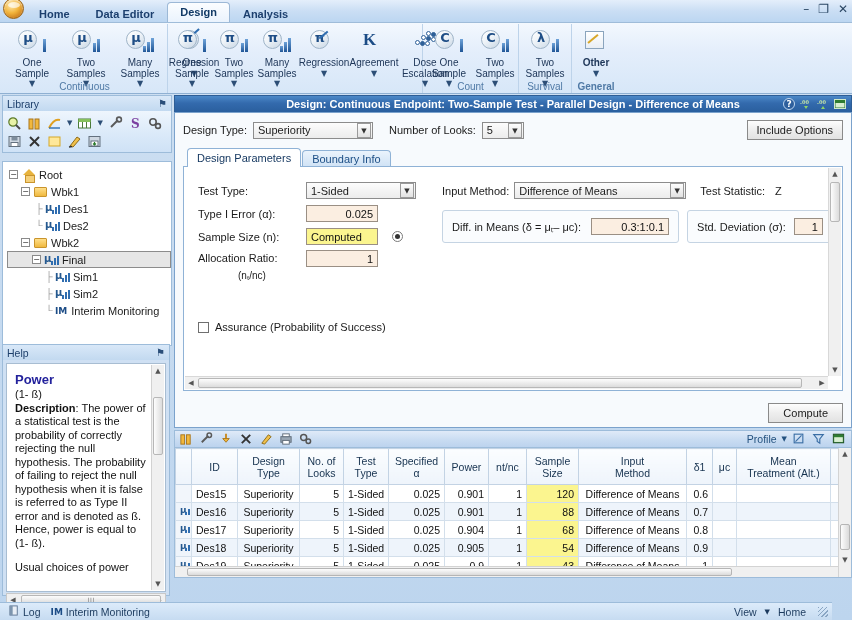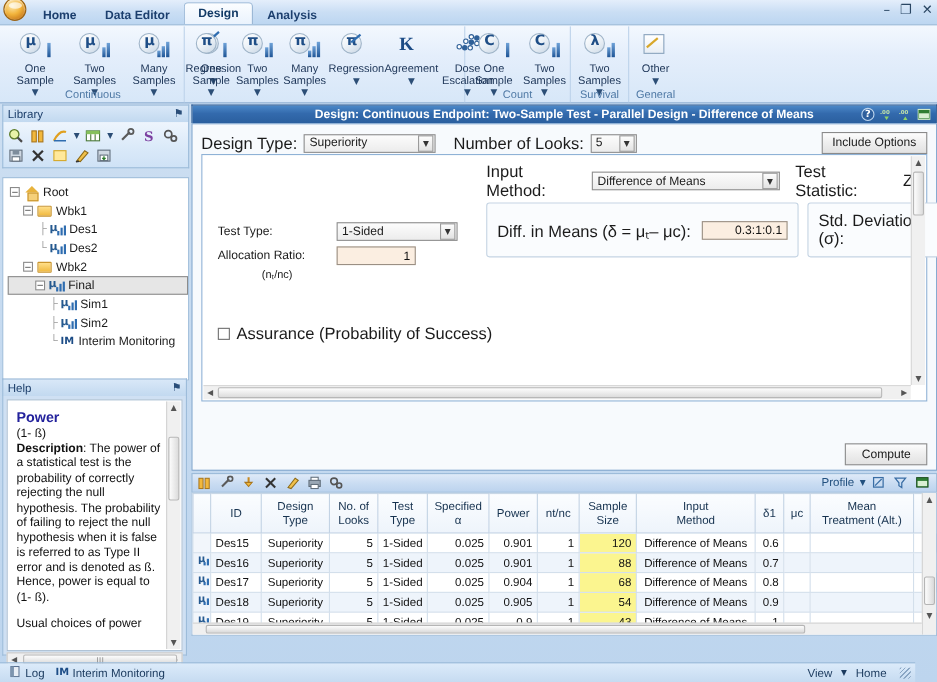--- a/index.html
+++ b/index.html
@@ -66,21 +66,21 @@
     border-top: 1px solid #9fbcd9;
     border-bottom: 1px solid #8fb0d2;
     display: flex; align-items: stretch; padding: 1px 2px 0 2px;
   }
   .rgroup {
     position: relative;
     display: flex; flex-direction: column; justify-content: flex-start;
     border-right: 1px solid #bdd3ea;
     padding: 2px 3px 0 3px;
   }
-  .rgroup:last-child { border-right: none; }
+  .rgroup:last-child { border-right: none; font-weight: bold; }
   .rgroup .gitems { display: flex; align-items: flex-start; }
   .rgroup .glabel {
     position: absolute; bottom: 1px; left: 0; right: 0;
     text-align: center; font-size: 10px; color: #4f79a5;
   }
   .rbtn {
     width: 54px; display: flex; flex-direction: column; align-items: center;
     padding-top: 3px; cursor: default; border-radius: 3px;
   }
   .rico {
@@ -205,21 +205,21 @@
   .qmark {
     width:12px;height:12px;border-radius:50%;background:#2e5f9d;border:1px solid #bed6ef;
     color:#fff;font-size:9px;line-height:10px;text-align:center;font-weight:bold;
     font-family:"DejaVu Sans", sans-serif;
   }
   .mainbody {
     background:#f7fafd; border:1px solid #7ba2cc; height: 316px; position:relative;
     padding: 6px 8px 0 8px;
   }
   .row1 { display:flex; align-items:center; gap:6px; height:22px; }
-  .lbl { font-size:15px; color:#1b1b1b; }
+  .lbl { font-size:11px; color:#1b1b1b; }
   .sel {
     background: linear-gradient(180deg,#fcfcfc,#ececec);
     border:1px solid #8c8c8c; height:17px; display:flex; align-items:center;
     padding:0 0 0 4px; font-size:11px; position:relative;
   }
   .sel .av { flex:1; }
   .sel .ab {
     width:14px; height:15px; margin:0 1px 0 2px;
     background:linear-gradient(180deg,#fdfdfd,#e2e2e2); border:1px solid #9a9a9a;
     font-size:7px; text-align:center; line-height:14px; color:#333;
@@ -236,21 +236,21 @@
     border:1px solid #8fb2d6; border-bottom:none; border-radius:4px 4px 0 0;
     background: linear-gradient(180deg,#eaf3fc,#cfe2f5); cursor:default; margin-right:1px;
   }
   .ftab.active { background:#ffffff; height:19px; line-height:18px; color:#12355e; position:relative; z-index:2;}
   .tabpane {
     border:1px solid #8fb2d6; background:#ffffff; height: 225px; margin-top:-1px;
     position:relative; padding: 12px 12px 0 14px;
   }
 
   .formgrid { display:flex; }
-  .fcol1 { width: 230px; margin-top: 46px; }
+  .fcol1 { width: 230px; }
   .frow { display:flex; align-items:center; height:23px; }
   .fname { width:108px; font-size:11px; }
   .finput {
     width:72px; height:17px; border:1px solid #9a8f84;
     background:#fbeee1; font-size:11px; text-align:right; padding:0 4px;
     line-height:16px; color:#111;
   }
   .finput.computed { background:#fbf58f; text-align:left; }
   .selsm { width:110px; }
   .radio {
@@ -786,31 +786,44 @@
         <span class="lbl" style="margin-left:10px">Number of Looks:</span>
         <div class="sel" style="width:42px">
           <span class="av">5</span>
           <span class="ab">▼</span>
         </div>
         <div style="margin-left:auto">
           <div class="btnstd">Include Options</div>
         </div>
       </div>
 
+      <div class="tabsrow">
+        <div class="ftab active">Design Parameters</div>
+        <div class="ftab">Boundary Info</div>
+      </div>
 
       <div class="tabpane">
         <div class="formgrid">
 
           <div class="fcol1">
             <div class="frow">
               <span class="fname">Test Type:</span>
               <div class="sel selsm">
                 <span class="av">1-Sided</span>
                 <span class="ab">▼</span>
               </div>
+            </div>
+            <div class="frow">
+              <span class="fname">Type I Error (α):</span>
+              <div class="finput">0.025</div>
+            </div>
+            <div class="frow">
+              <span class="fname">Sample Size (n):</span>
+              <div class="finput computed">Computed</div>
+              <span class="radio on"></span>
             </div>
             <div class="frow" style="height:20px">
               <span class="fname">Allocation Ratio:</span>
               <div class="finput">1</div>
             </div>
             <div class="subn">(nₜ/nᴄ)</div>
           </div>
 
           <div class="fcol2">
             <div class="frow">

